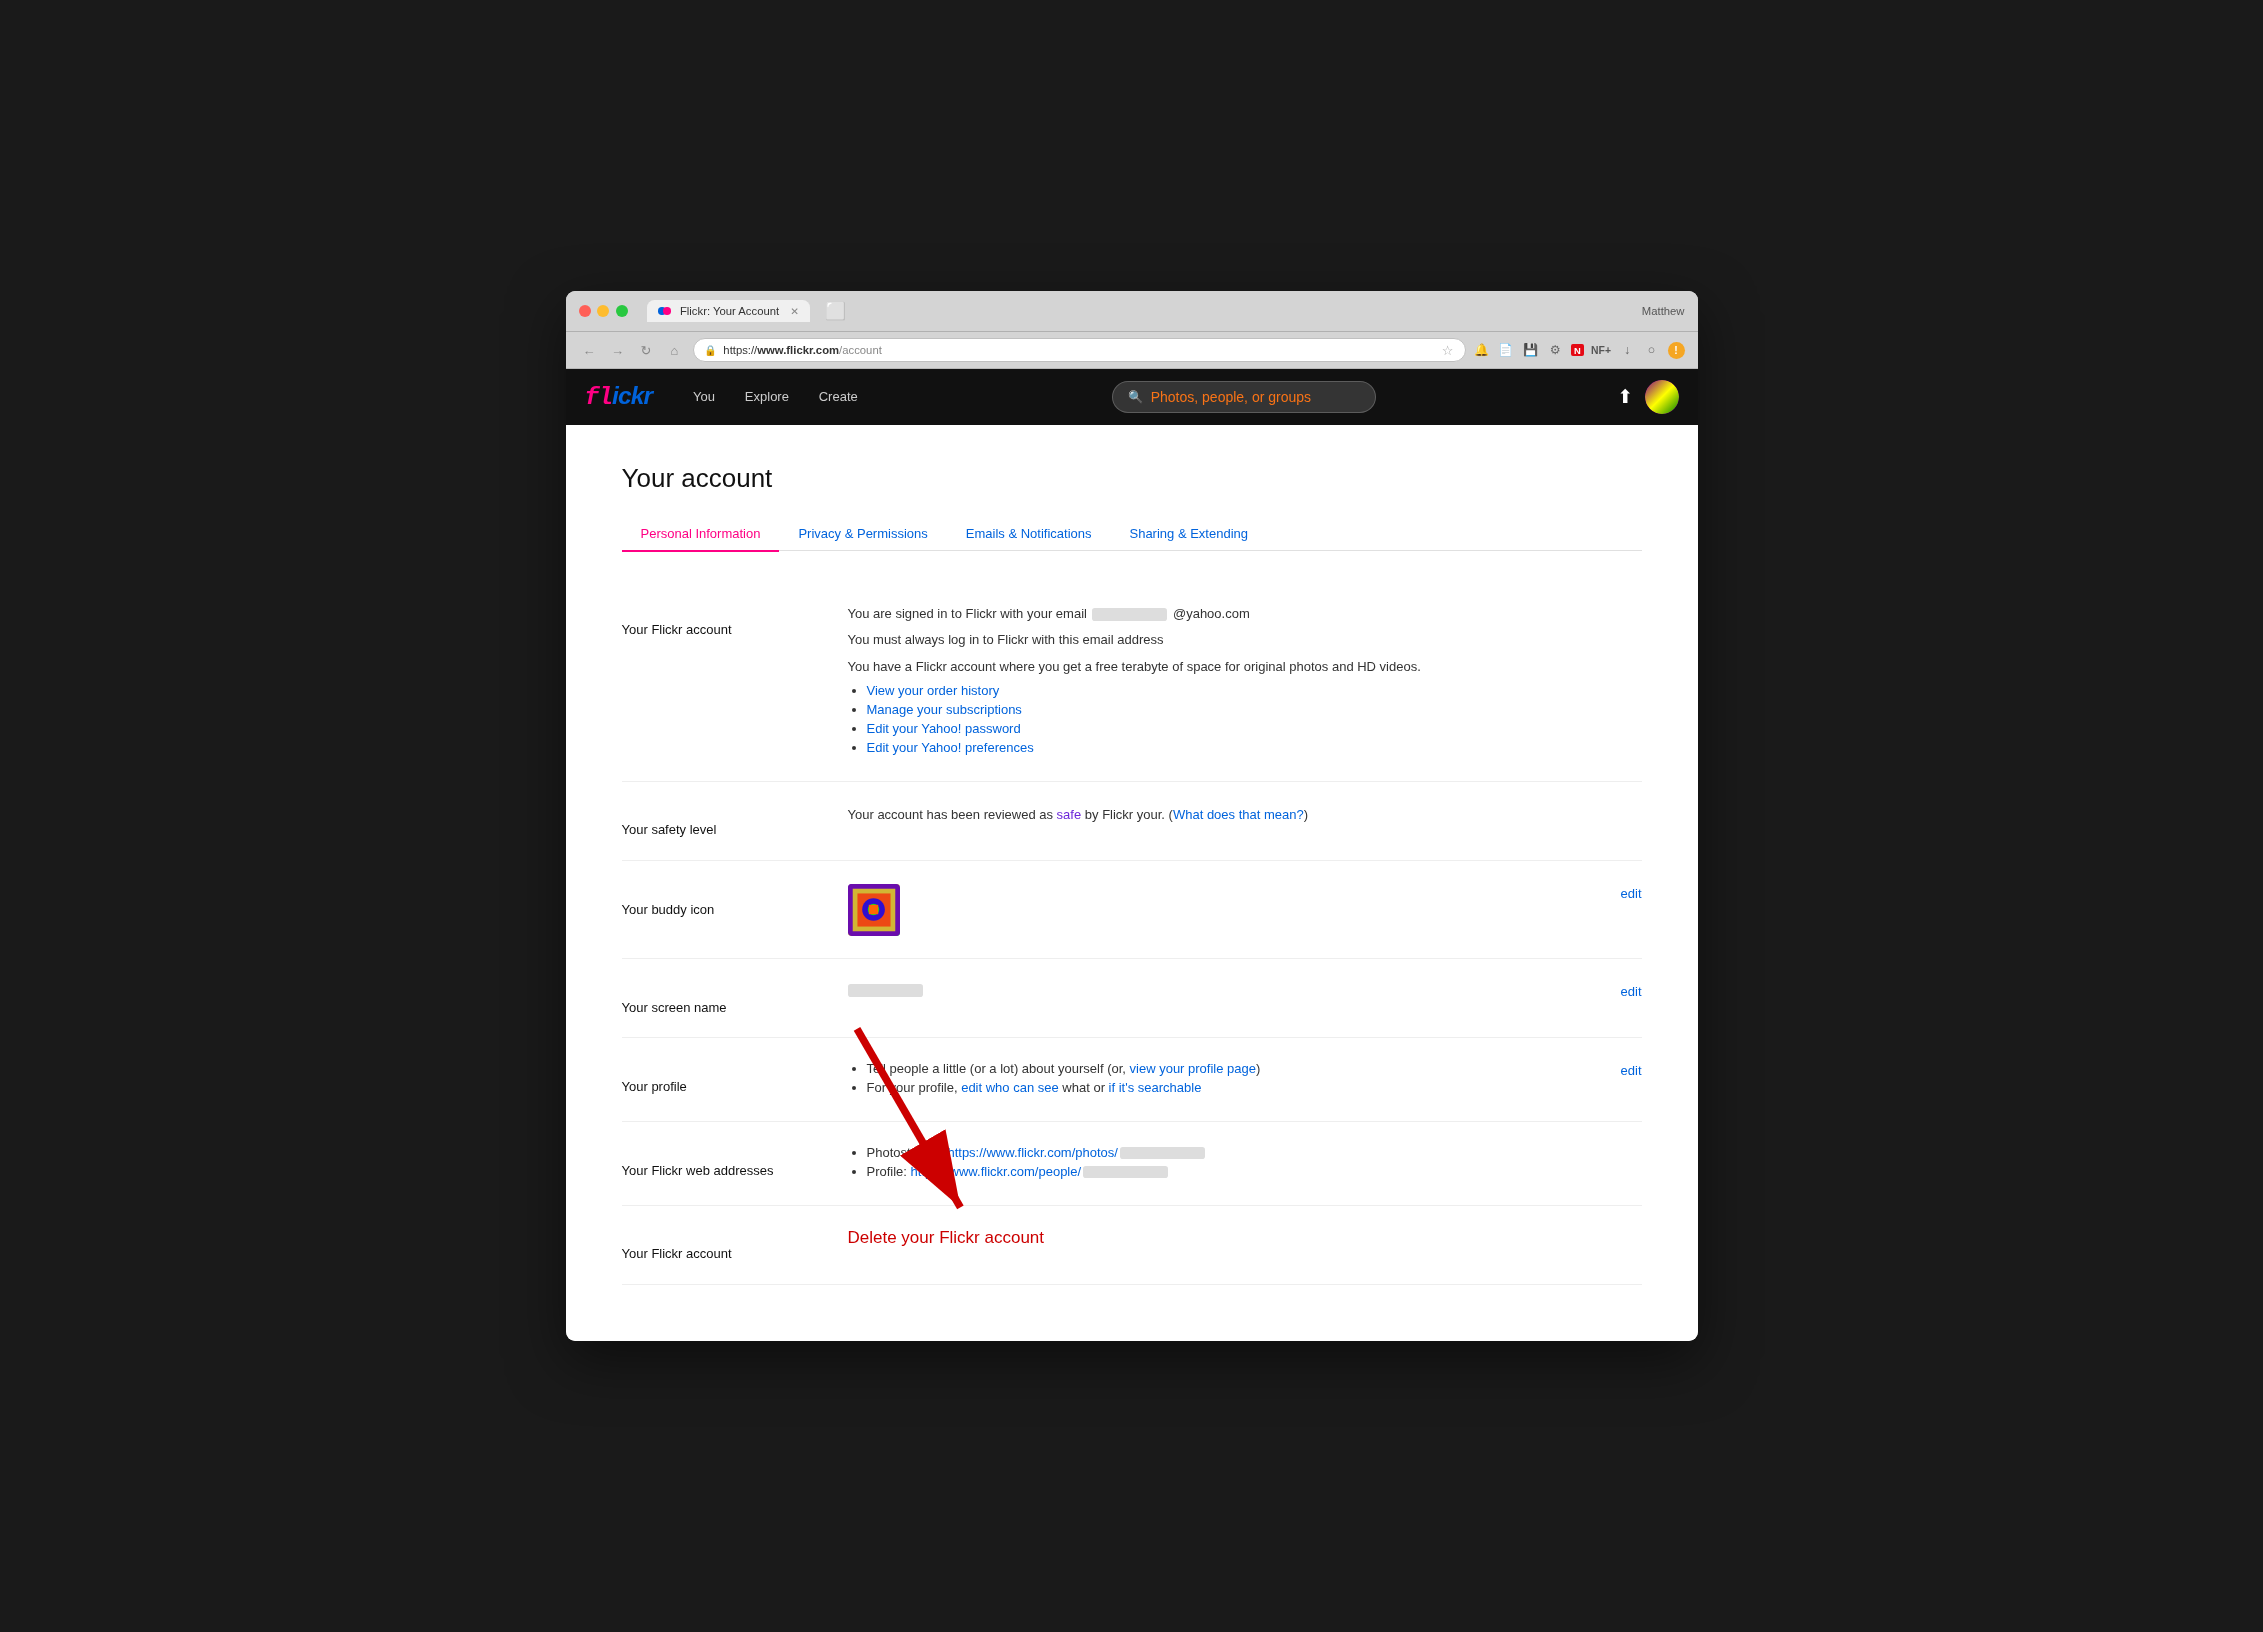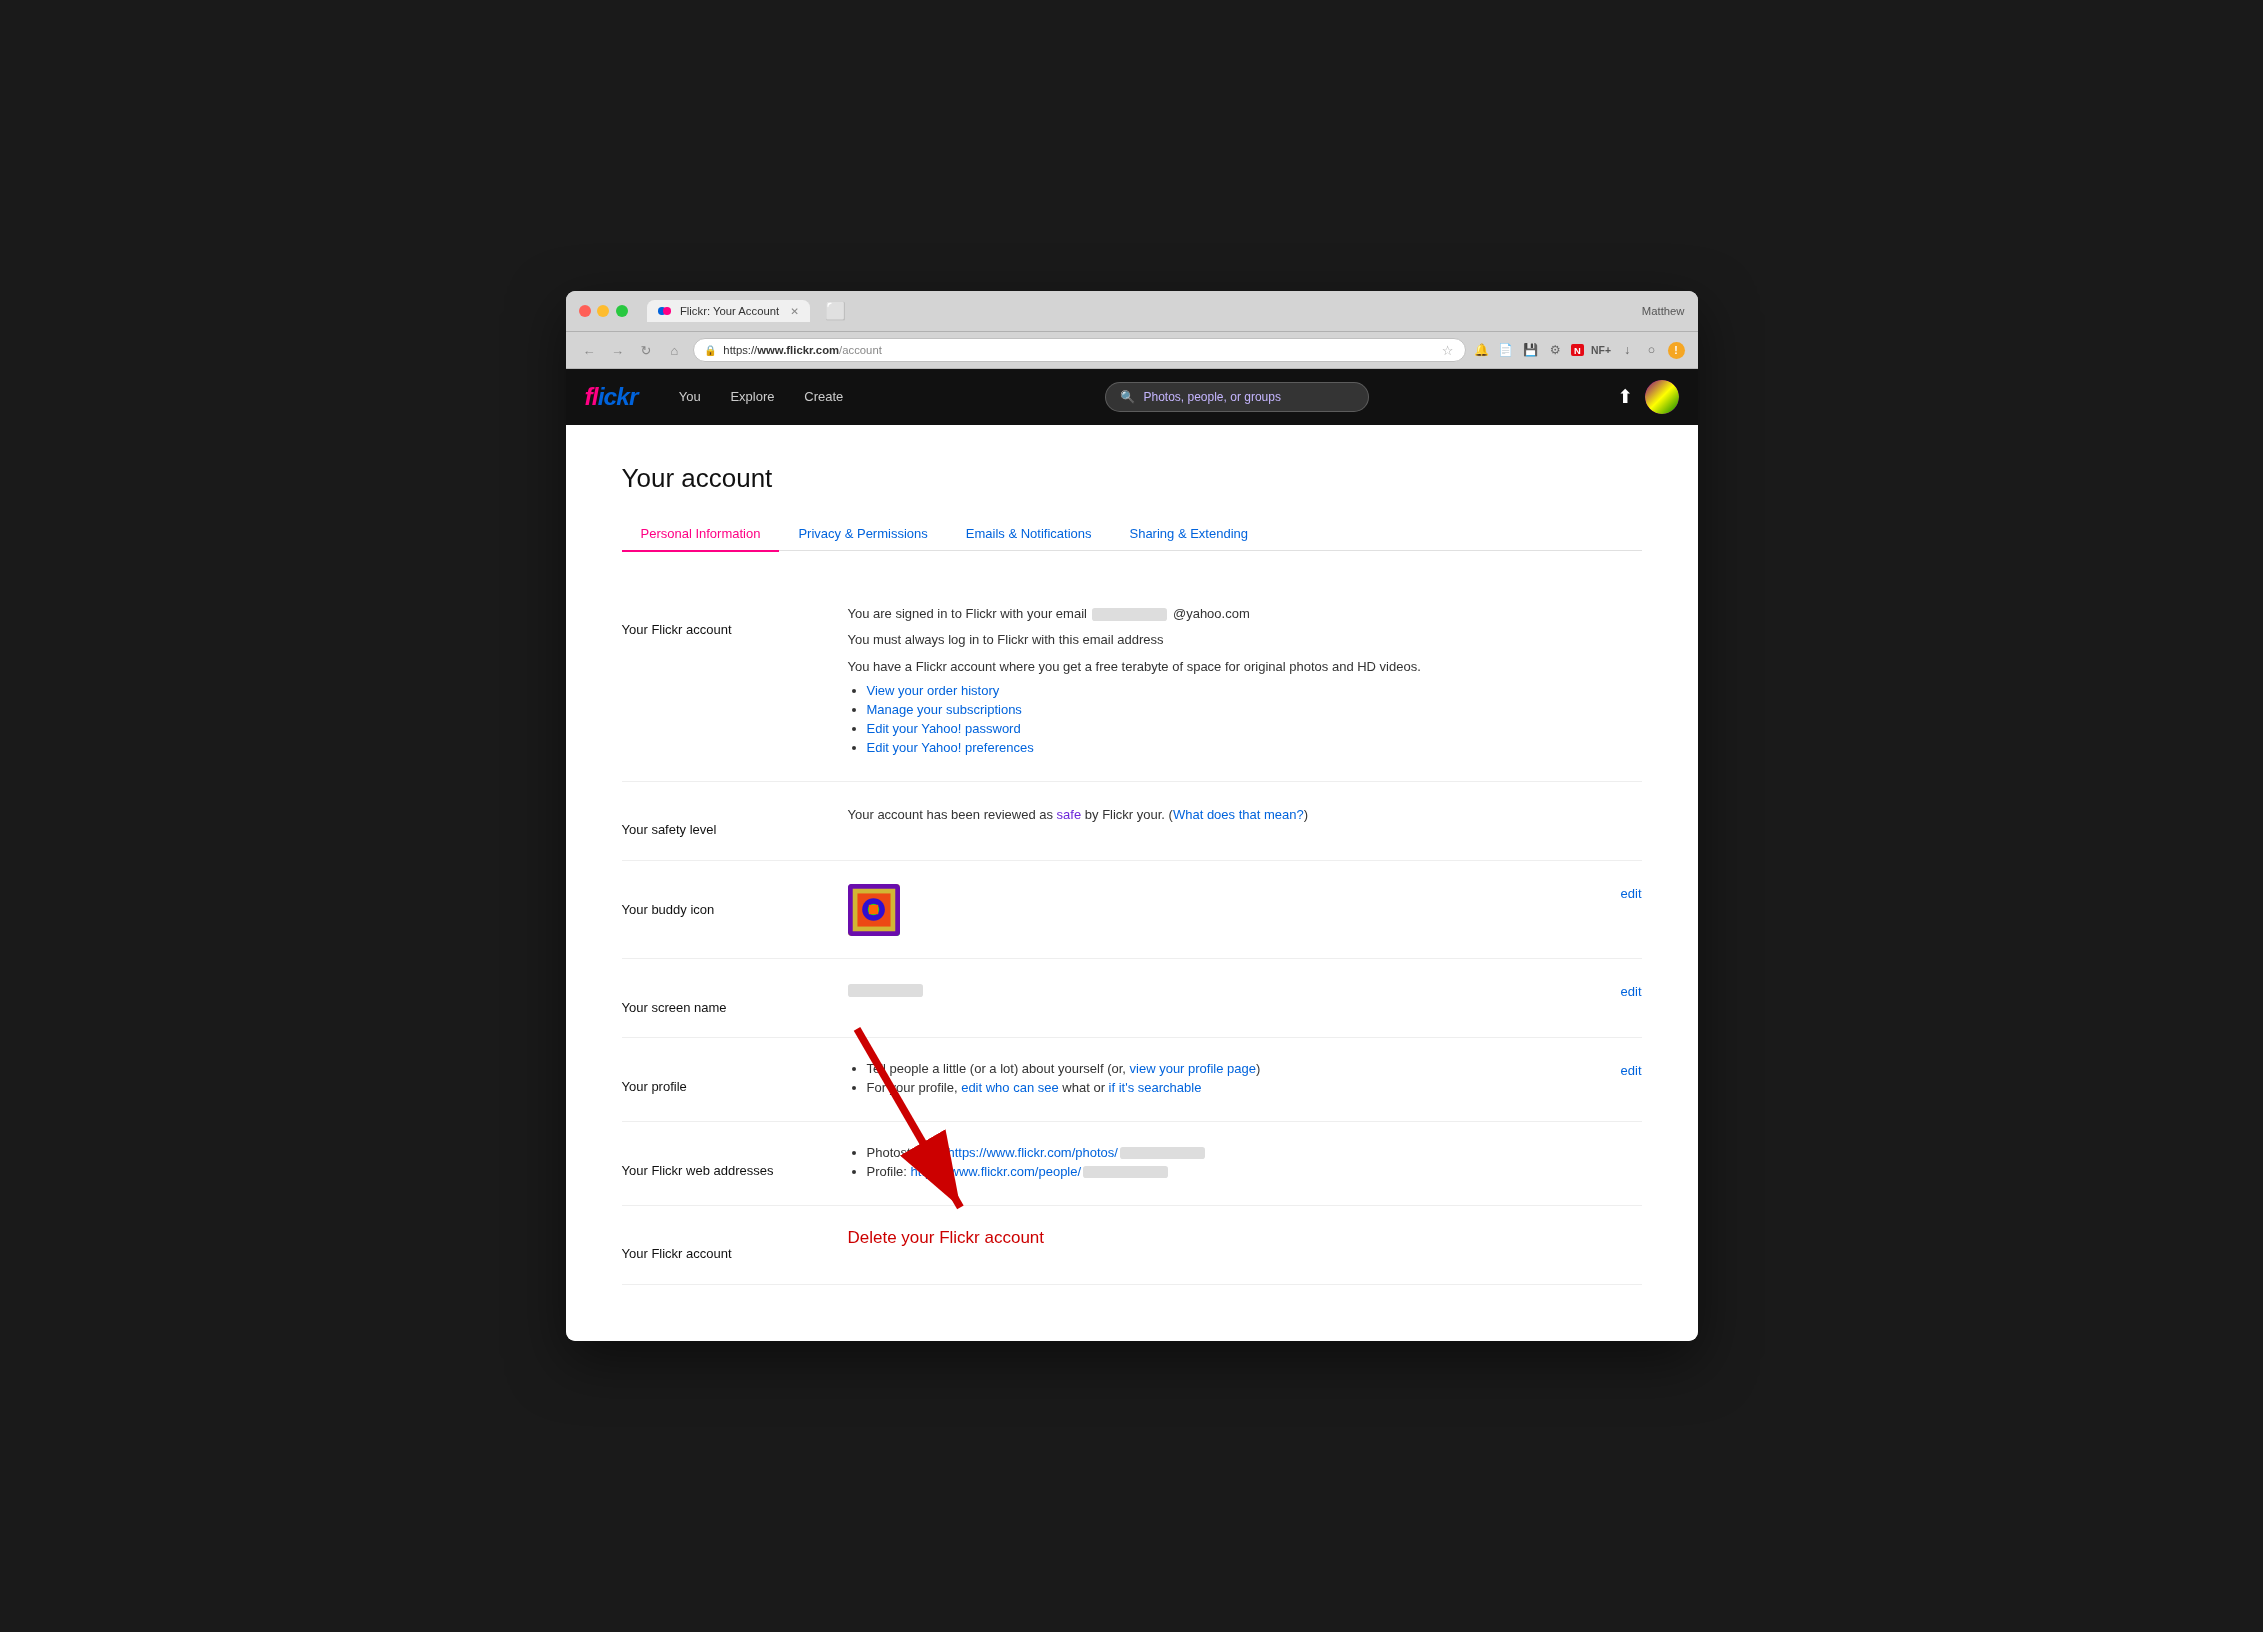--- a/index.html
+++ b/index.html
@@ -25,28 +25,28 @@
     .nav-icons { display: flex; gap: 7.5px; align-items: center; }
     .nav-icon { width: 17px; height: 17px; display: flex; align-items: center; justify-content: center; color: #666; font-size: 12.2px; cursor: pointer; }
     .nav-icon-netflix { background: #e50914; color: white; font-size: 9.4px; font-weight: bold; padding: 0.9px 2.8px; border-radius: 1.9px; }
     .nav-icon-nf { color: #666; font-size: 10.4px; font-weight: bold; }
     .nav-icon-alert { width: 17px; height: 17px; background: #f5a623; border-radius: 50%; display: flex; align-items: center; justify-content: center; color: white; font-size: 10.4px; font-weight: bold; }
     .browser-user { font-size: 11.3px; color: #555; margin-left: 7.5px; padding-left: 8px; }
 
     
     .flickr-nav { background: #111; padding: 0 19px; display: flex; align-items: center; gap: 0; height: 56px; }
     .flickr-logo { color: white; font-size: 24.5px; font-weight: bold; letter-spacing: -0.9px; margin-right: 28px; font-style: italic; }
-    .flickr-logo span.pink { color: #ff0084; }
+    .flickr-logo span.pink { color: #ff0084; font-family: Liberation Mono, monospace; }
     .flickr-logo span.blue { color: #0063dc; }
     .flickr-nav-links { display: flex; gap: 3.8px; }
     .flickr-nav-link { color: #ccc; font-size: 13px; padding: 7.5px 13px; cursor: pointer; border-radius: 3.8px; }
     .flickr-search { flex: 1; display: flex; justify-content: center; }
     .flickr-search-bar { background: rgba(255,255,255,0.15); border: 0.9px solid rgba(255,255,255,0.2); border-radius: 19px; padding: 6.6px 15px; display: flex; align-items: center; gap: 7.5px; width: 264px; }
     .flickr-search-icon { color: #aaa; font-size: 12.2px; }
-    .flickr-search-placeholder { color: #c4b5fd; font-size: 12px; }
+    .flickr-search-placeholder { color: #f97316; font-size: 14px; }
     .flickr-nav-right { display: flex; align-items: center; gap: 11.3px; }
     .upload-icon { color: white; font-size: 19px; cursor: pointer; }
     .user-avatar { width: 34px; height: 34px; border-radius: 50%; overflow: hidden; background: purple; }
     .user-avatar-img { width: 34px; height: 34px; background: linear-gradient(135deg, purple 0%, yellow 50%, green 100%); border-radius: 50%; display: flex; align-items: center; justify-content: center; font-size: 15px; }
 
     
     .page-content { background: white; padding: 38px 56px 56px 56px; }
     .page-title { font-size: 26px; font-weight: normal; color: #111; margin-bottom: 22.6px; }
 
     

